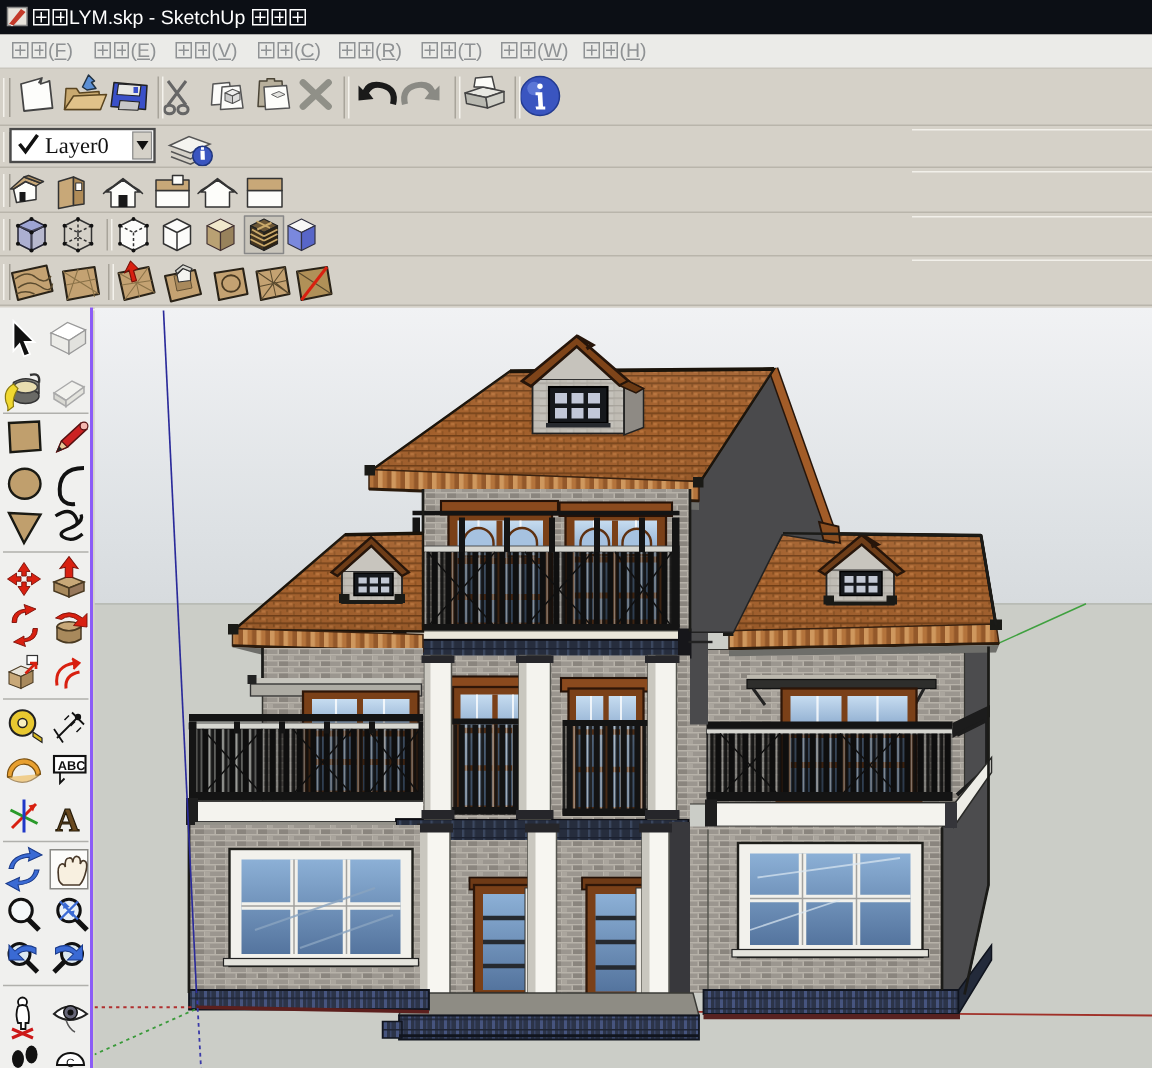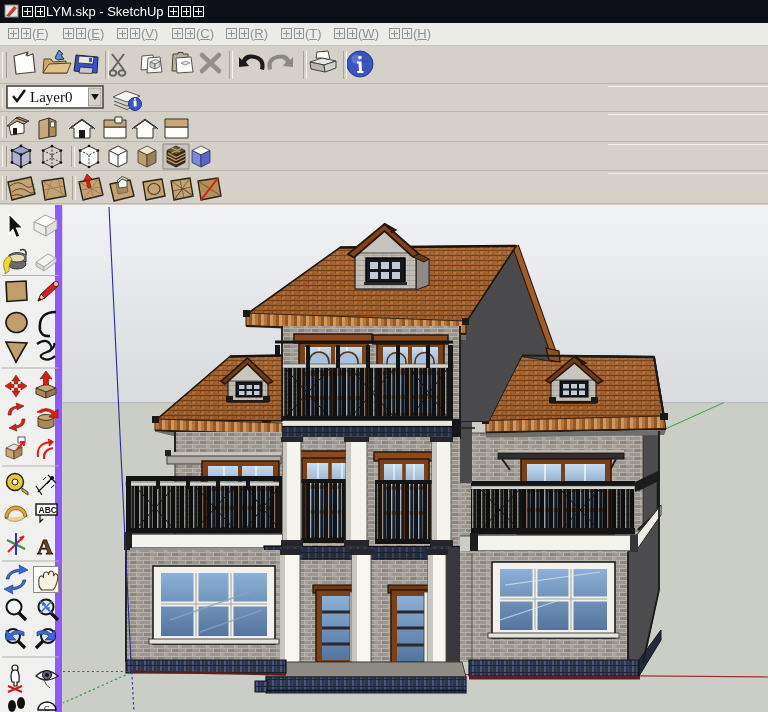--- a/index.html
+++ b/index.html
@@ -15,21 +15,21 @@
 .titletxt{position:absolute;left:21px;top:0;white-space:nowrap;}
 .menubar{left:0;top:23px;width:768px;height:22px;background:#ebebe8;color:#8f9294;
  font-size:13px;line-height:22px;border-bottom:1px solid #c9c6bd;}
 .mi{position:absolute;top:0;white-space:nowrap;}
 .mi u{text-decoration:underline;}
 .tbrow{left:0;width:608px;background:#d5d1c8;}
 .sep{position:absolute;width:2px;border-left:1px solid #a8a49a;border-right:1px solid #f4f2ec;}
 .grip{position:absolute;left:2px;width:3px;border-left:1px solid #f4f2ec;border-right:1px solid #a09c92;}
 .rowline{position:absolute;left:0;width:768px;height:2px;border-top:1px solid #b9b5ab;border-bottom:1px solid #f2f0ea;}
 .palette{left:0;top:205px;width:62px;height:507px;background:#f0f0ee;
- border-right:7px solid #8b5cf6;box-sizing:border-box;}
+ border-right:2px solid #8b5cf6;box-sizing:border-box;}
 </style></head>
 <body>
 <div class="abs titlebar">
  <svg class="abs" style="left:4px;top:3px" width="16" height="16" viewBox="0 0 16 16">
   <rect x="1" y="2" width="13" height="12" fill="#e8e4dc" stroke="#888"></rect>
   <path d="M2,13 L10,3 L13,5 L5,14 Z" fill="#c43a2a"></path>
   <path d="M2,13 L4,14.5 L5,14 Z" fill="#fff"></path>
  </svg>
  <span class="titletxt"><b class="cj"></b><b class="cj"></b>LYM.skp - SketchUp <b class="cj"></b><b class="cj"></b><b class="cj"></b></span>
 </div>

